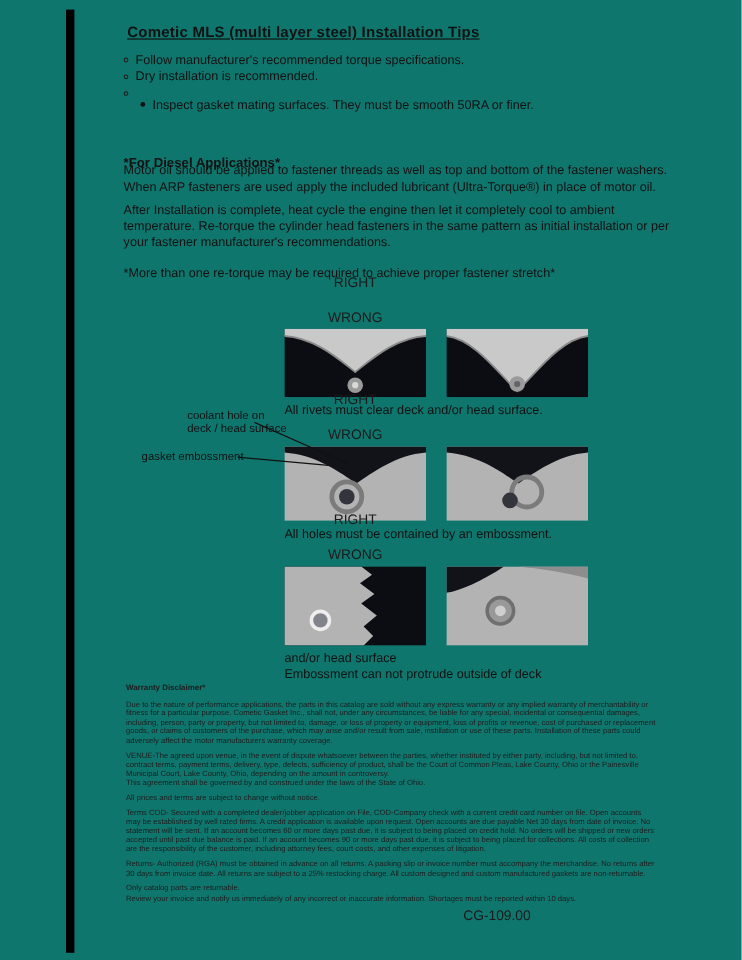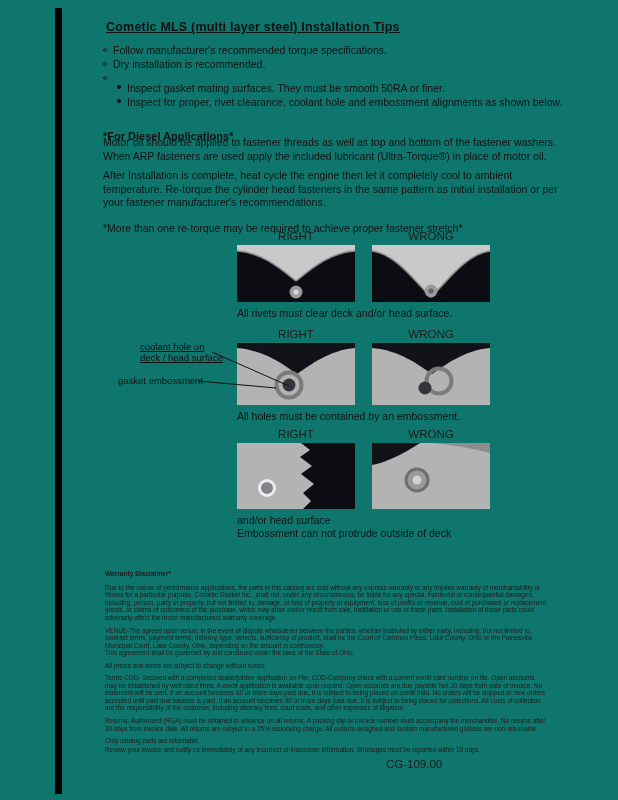--- a/index.html
+++ b/index.html
@@ -18,28 +18,28 @@
   .db { width:4px; height:4px; background:#111; border-radius:50%; margin:3.5px 6px 0 0; flex:none; }
 
   .diesel { position:absolute; left:103px; top:118px; font-size:11px; font-weight:bold;margin-top:12px; }
   .para { position:absolute; font-size:10.5px; line-height:1.3; }
   .p1 { left:103px; top:136px; width:458px; }
   .p2 { left:103px; top:169px; width:462px; }
   .note { position:absolute; left:103px; top:222px; font-size:10.5px; }
 
   .fig { position:absolute; left:237px; width:253px; }
   .fig1 { top:230px; } .fig2 { top:328px; } .fig3 { top:428px; }
-  .labels { display:flex; gap:17px; margin-bottom:3px; }
+  .labels { display:flex; gap:17px; margin-bottom:3px;flex-direction:column; }
   .flabel { width:118px; text-align:center; font-size:11.5px; color:#1a1a1a; }
   .panels { display:flex; gap:17px; }
   .panel { display:block; }
   .caption { margin-top:5px; font-size:10.5px; line-height:1.25; }
 
   .callout { position:absolute; font-size:9.5px; line-height:1.18; color:#111; }
-  .c1 { left:140px; top:341px;text-decoration:underline; }
+  .c1 { left:156px; top:341px; }
   .c2 { left:118px; top:375px; }
   .callout-lines { position:absolute; left:196px; top:347px; z-index:5; }
 
   .warranty { position:absolute; left:105px; top:570px; width:442px; font-size:6.4px;
               line-height:1.18; color:#1c1c1c; }
   .warranty h3 { font-size:6.6px; font-weight:bold; margin-bottom:6px; }
   .warranty p { margin:0 0 5px 0; }
   .warranty p.nogap { margin-bottom:0; }
   .warranty p.smallgap { margin-bottom:1.5px; }
 
@@ -61,24 +61,20 @@
     <div class="tip">
       <span class="cb"></span>
       <span>Dry installation is recommended.</span>
     </div>
     <div class="tip">
       <span class="cb"></span>
     </div>
     <div class="tip sub">
       <span class="db"></span>
       <span>Inspect gasket mating surfaces.  They must be smooth 50RA or finer.</span>
-    </div>
-    <div class="tip sub">
-      <span class="db"></span>
-      <span>Inspect for proper, rivet clearance, coolant hole and embossment alignments as shown below.</span>
     </div>
   </div>
 
   <h2 class="diesel">*For Diesel Applications*</h2>
   <p class="para p1">Motor oil should be applied to fastener threads as well as top and bottom of the fastener washers. When ARP fasteners are used apply the included lubricant (Ultra-Torque®) in place of motor oil.</p>
   <p class="para p2">After Installation is complete, heat cycle the engine then let it completely cool to ambient temperature. Re-torque the cylinder head fasteners in the same pattern as initial installation or per your fastener manufacturer's recommendations.</p>
   <p class="note">*More than one re-torque may be required to achieve proper fastener stretch*</p>
 
   <div class="fig fig1">
     <div class="labels">

